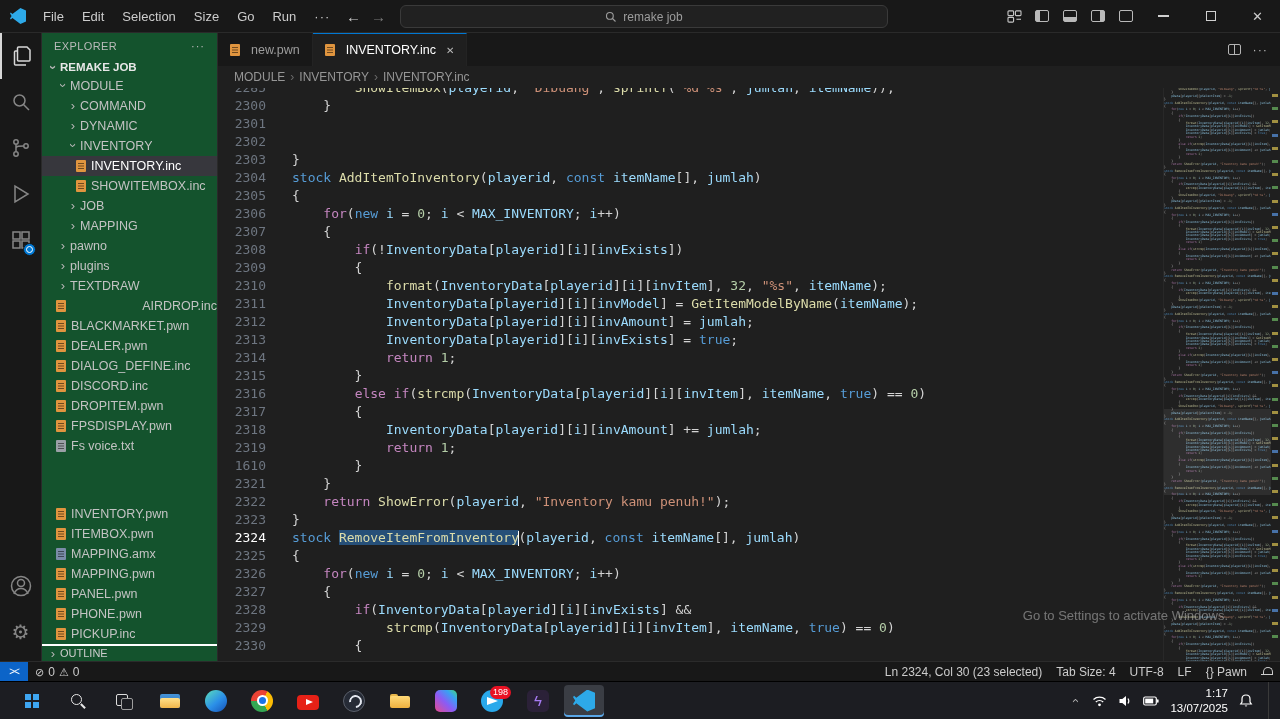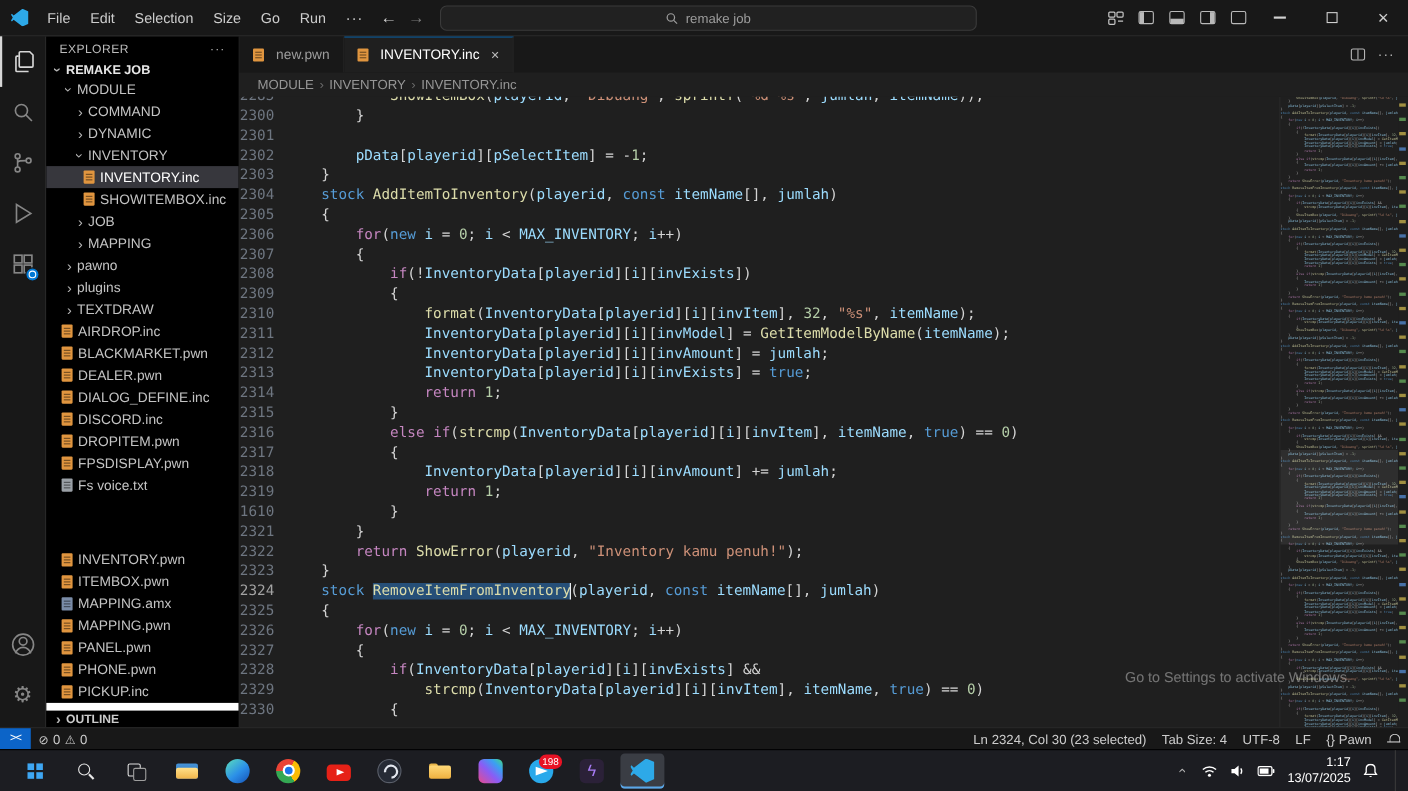--- a/index.html
+++ b/index.html
@@ -33,49 +33,49 @@
   .main{display:flex;height:628px}
   .activitybar{width:42px;background:#181818;border-right:1px solid #2a2a2a;display:flex;flex-direction:column;align-items:center;flex:none}
   .ab-btn{width:42px;height:46px;display:flex;align-items:center;justify-content:center;position:relative;color:#868686}
   .ab-btn.active{color:#d7d7d7;border-left:2px solid #d7d7d7}
   .ab-btn svg{stroke:currentColor;fill:none;stroke-width:1.5}
   .ab-bottom{margin-top:auto;padding-bottom:6px}
   .ab-badge{position:absolute;right:6px;bottom:7px;width:13px;height:13px;border-radius:50%;background:#0078d4;border:1px solid #181818;display:flex;align-items:center;justify-content:center}
   .ab-badge::after{content:"";width:5px;height:5px;border:1.2px solid #fff;border-radius:50%;display:block}
   .gear-glyph{font-size:20px;line-height:1;color:#868686}
 
-  .sidebar{width:176px;background:#000000;border-right:1px solid #2a2a2a;flex:none;display:flex;flex-direction:column;overflow:hidden;font-size:12.5px}
+  .sidebar{width:176px;background:#14532d;border-right:1px solid #2a2a2a;flex:none;display:flex;flex-direction:column;overflow:hidden;font-size:12.5px}
   .sb-header{height:34px;display:flex;align-items:center;justify-content:space-between;padding:0 12px;color:#bbbbbb;font-size:11px;letter-spacing:.4px}
   .sb-root{height:22px;display:flex;align-items:center;font-weight:bold;font-size:11.5px;color:#e7e7e7;padding-left:4px}
   .tree-row{height:20px;display:flex;align-items:center;color:#c3c3c3;white-space:nowrap}
   .tree-row.selected{background:#37373d;color:#ffffff}
   .tree-label{overflow:hidden;text-overflow:ellipsis}
   .fico{width:10px;height:12px;border-radius:1px;margin-right:5px;background:#e0953f;position:relative;flex:none}
   .fico::after{content:"";position:absolute;left:2px;top:3px;width:6px;height:1px;background:rgba(0,0,0,.5);box-shadow:0 2.5px rgba(0,0,0,.5),0 5px rgba(0,0,0,.5)}
   .fico-txt{background:#9aa0a6}
   .fico-amx{background:#7a8ca8}
-  .sb-section{height:22px;display:flex;align-items:center;font-weight:bold;font-size:11px;color:#cccccc;padding-left:4px;border-top:7px solid #ffffff}
+  .sb-section{height:22px;display:flex;align-items:center;font-weight:normal;font-size:11px;color:#cccccc;padding-left:4px;border-top:2px solid #ffffff}
 
   .editor{flex:1;display:flex;flex-direction:column;min-width:0}
   .tabbar{height:33px;background:#181818;display:flex;align-items:stretch;font-size:12.5px}
   .tab{display:flex;align-items:center;gap:6px;padding:0 12px;color:#9d9d9d;border-right:1px solid #232323;background:#181818}
   .tab.active{background:#1f1f1f;color:#ffffff;border-top:1.5px solid #0078d4}
   .tab .i-close::before{content:"✕";font-size:10px;color:#bbbbbb;margin-left:4px}
   .tab-actions{margin-left:auto;display:flex;align-items:center;gap:12px;padding-right:12px;color:#b5b5b5}
   .split-icon{width:13px;height:11px;border:1.2px solid #b5b5b5;border-radius:2px;position:relative;display:block}
   .split-icon::after{content:"";position:absolute;left:5px;top:0;bottom:0;width:1.2px;background:#b5b5b5}
   .breadcrumb{height:22px;background:#1f1f1f;display:flex;align-items:center;gap:5px;padding-left:16px;font-size:12px;color:#969696}
   .bc-sep{color:#6a6a6a}
 
   .code-wrap{flex:1;display:flex;overflow:hidden;position:relative;background:#1f1f1f}
   .code-area{flex:1;overflow:hidden;font:13px/18px "DejaVu Sans Mono",monospace;min-width:0}
   .code-line{display:flex;height:18px;white-space:pre}
   .code-line.partial{margin-top:-9px}
-  .ln{width:48px;color:#6e7681;flex:none}
-  .code-line.active .ln{color:#a3a3a3}
+  .ln{width:48px;text-align:right;color:#6e7681;flex:none}
+  .code-line.active .ln{color:#ffffff}
   .lt{padding-left:26px}
   .tok-p{color:#d4d4d4}.tok-k{color:#569cd6}.tok-c{color:#c586c0}.tok-f{color:#dcdcaa}
   .tok-v{color:#9cdcfe}.tok-n{color:#b5cea8}.tok-s{color:#ce9178}
   .tok-sel{background:#264f78}
   .cursor{display:inline-block;width:1.5px;height:15px;background:#ffffff;vertical-align:middle;margin:0 -1px}
 
   .minimap{width:108px;flex:none;position:relative;overflow:hidden;border-left:1px solid #282828}
   .mm-line{font:3px/3.4px "DejaVu Sans Mono",monospace;white-space:pre;opacity:.8}
   .mm-slider{position:absolute;left:0;right:0;top:56%;height:15%;background:rgba(255,255,255,.07)}
   .ruler{width:9px;flex:none;position:relative;background:#1f1f1f}
@@ -286,21 +286,21 @@
           <span class="tree-label">pawno</span>
         </div>
         <div class="tree-row" style="padding-left: 14px;">
           <span class="chev"></span>
           <span class="tree-label">plugins</span>
         </div>
         <div class="tree-row" style="padding-left: 14px;">
           <span class="chev"></span>
           <span class="tree-label">TEXTDRAW</span>
         </div>
-        <div class="tree-row" style="padding-left: 14px;">
+        <div class="tree-row" style="padding-left: 14px; justify-content: space-between;">
           <span class="fico fico-inc"></span>
           <span class="tree-label">AIRDROP.inc</span>
         </div>
         <div class="tree-row" style="padding-left: 14px;">
           <span class="fico fico-pwn"></span>
           <span class="tree-label">BLACKMARKET.pwn</span>
         </div>
         <div class="tree-row" style="padding-left: 14px;">
           <span class="fico fico-pwn"></span>
           <span class="tree-label">DEALER.pwn</span>
@@ -381,21 +381,21 @@
         <span class="bc-sep">›</span>
         <span class="bc-item">INVENTORY</span>
         <span class="bc-sep">›</span>
         <span class="bc-item">INVENTORY.inc</span>
       </div>
     <div class="code-wrap">
       <div class="code-area">
           <div class="code-line partial"><span class="ln">2285</span><span class="lt"><span class="tok-p">        </span><span class="tok-f">ShowItemBox</span><span class="tok-p">(</span><span class="tok-v">playerid</span><span class="tok-p">, </span><span class="tok-s">"Dibuang"</span><span class="tok-p">, </span><span class="tok-f">sprintf</span><span class="tok-p">(</span><span class="tok-s">"%d %s"</span><span class="tok-p">, </span><span class="tok-v">jumlah</span><span class="tok-p">, </span><span class="tok-v">itemName</span><span class="tok-p">));</span></span></div>
           <div class="code-line"><span class="ln">2300</span><span class="lt"><span class="tok-p">    }</span></span></div>
           <div class="code-line"><span class="ln">2301</span><span class="lt"></span></div>
-          <div class="code-line"><span class="ln">2302</span><span class="lt"><span class="tok-p">    </span><span class="tok-v">pData</span><span class="tok-p">[</span><span class="tok-v">playerid</span><span class="tok-p">][</span><span class="tok-v">pSelectItem</span><span class="tok-p">] = -</span><span class="tok-n">1</span><span class="tok-p">;</span></span></div>
+          <div class="code-line"><span class="ln">2302</span></div>
           <div class="code-line"><span class="ln">2303</span><span class="lt"><span class="tok-p">}</span></span></div>
           <div class="code-line"><span class="ln">2304</span><span class="lt"><span class="tok-k">stock </span><span class="tok-f">AddItemToInventory</span><span class="tok-p">(</span><span class="tok-v">playerid</span><span class="tok-p">, </span><span class="tok-k">const </span><span class="tok-v">itemName</span><span class="tok-p">[], </span><span class="tok-v">jumlah</span><span class="tok-p">)</span></span></div>
           <div class="code-line"><span class="ln">2305</span><span class="lt"><span class="tok-p">{</span></span></div>
           <div class="code-line"><span class="ln">2306</span><span class="lt"><span class="tok-p">    </span><span class="tok-c">for</span><span class="tok-p">(</span><span class="tok-k">new </span><span class="tok-v">i</span><span class="tok-p"> = </span><span class="tok-n">0</span><span class="tok-p">; </span><span class="tok-v">i</span><span class="tok-p"> &lt; </span><span class="tok-v">MAX_INVENTORY</span><span class="tok-p">; </span><span class="tok-v">i</span><span class="tok-p">++)</span></span></div>
           <div class="code-line"><span class="ln">2307</span><span class="lt"><span class="tok-p">    {</span></span></div>
           <div class="code-line"><span class="ln">2308</span><span class="lt"><span class="tok-p">        </span><span class="tok-c">if</span><span class="tok-p">(!</span><span class="tok-v">InventoryData</span><span class="tok-p">[</span><span class="tok-v">playerid</span><span class="tok-p">][</span><span class="tok-v">i</span><span class="tok-p">][</span><span class="tok-v">invExists</span><span class="tok-p">])</span></span></div>
           <div class="code-line"><span class="ln">2309</span><span class="lt"><span class="tok-p">        {</span></span></div>
           <div class="code-line"><span class="ln">2310</span><span class="lt"><span class="tok-p">            </span><span class="tok-f">format</span><span class="tok-p">(</span><span class="tok-v">InventoryData</span><span class="tok-p">[</span><span class="tok-v">playerid</span><span class="tok-p">][</span><span class="tok-v">i</span><span class="tok-p">][</span><span class="tok-v">invItem</span><span class="tok-p">], </span><span class="tok-n">32</span><span class="tok-p">, </span><span class="tok-s">"%s"</span><span class="tok-p">, </span><span class="tok-v">itemName</span><span class="tok-p">);</span></span></div>
           <div class="code-line"><span class="ln">2311</span><span class="lt"><span class="tok-p">            </span><span class="tok-v">InventoryData</span><span class="tok-p">[</span><span class="tok-v">playerid</span><span class="tok-p">][</span><span class="tok-v">i</span><span class="tok-p">][</span><span class="tok-v">invModel</span><span class="tok-p">] = </span><span class="tok-f">GetItemModelByName</span><span class="tok-p">(</span><span class="tok-v">itemName</span><span class="tok-p">);</span></span></div>
           <div class="code-line"><span class="ln">2312</span><span class="lt"><span class="tok-p">            </span><span class="tok-v">InventoryData</span><span class="tok-p">[</span><span class="tok-v">playerid</span><span class="tok-p">][</span><span class="tok-v">i</span><span class="tok-p">][</span><span class="tok-v">invAmount</span><span class="tok-p">] = </span><span class="tok-v">jumlah</span><span class="tok-p">;</span></span></div>

